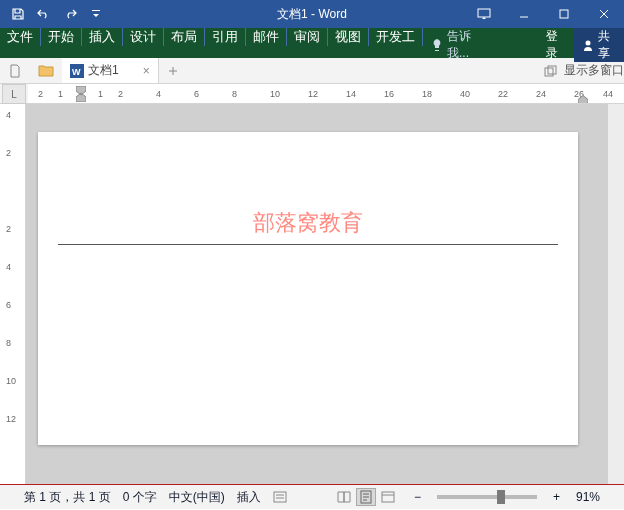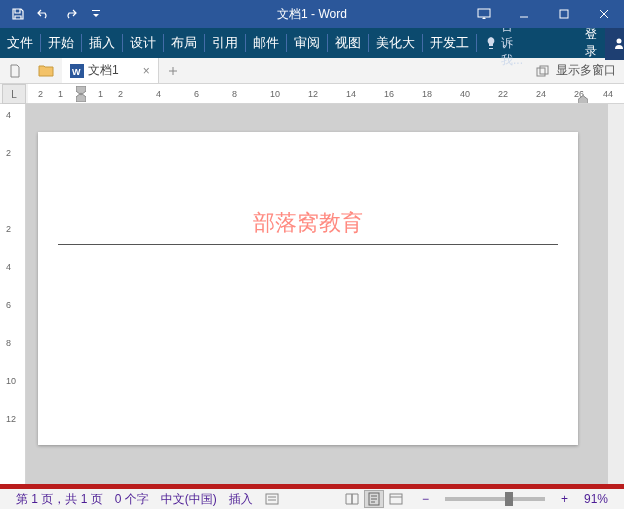--- a/index.html
+++ b/index.html
@@ -5,50 +5,50 @@
 * { box-sizing: border-box; margin: 0; padding: 0; font-family: "Microsoft YaHei", sans-serif; }
 body { width: 624px; height: 510px; background: #fff; overflow: hidden; }
 
 .titlebar { height: 28px; background: #2b579a; display: flex; align-items: center; color: #fff; font-size: 12px; position: relative; }
 .qat { display: flex; align-items: center; gap: 2px; padding-left: 6px; }
 .qat-btn { width: 24px; height: 24px; display: flex; align-items: center; justify-content: center; color: #fff; }
 .title-text { position: absolute; left: 50%; transform: translateX(-50%); }
 .win-controls { margin-left: auto; display: flex; }
 .win-btn { width: 40px; height: 28px; display: flex; align-items: center; justify-content: center; color: #fff; }
 
-.ribbon { height: 30px; background: #0c4a6e; display: flex; align-items: center; color: #fff; font-size: 13px; }
+.ribbon { height: 30px; background: #14532d; display: flex; align-items: flex-start; color: #fff; font-size: 13px; }
 .ribbon-tab { padding: 0 7px; display: flex; align-items: center; border-right: 1px solid #446ca8; cursor: pointer; white-space: nowrap; }
 .ribbon-spacer { flex: 1; }
 .tell-me { display: flex; align-items: center; padding: 0 8px; gap: 4px; font-size: 12px; color: #d0dbec; }
 .login { padding: 0 8px; display: flex; align-items: center; font-size: 12px; margin-left: 46px; }
 .share { background: #1e3f72; padding: 0 8px; display: flex; align-items: center; gap: 4px; font-size: 12px; }
 
 .tabbar { height: 26px; background: #f3f3f3; border-bottom: 1px solid #d4d4d4; display: flex; align-items: center; font-size: 12px; color: #444; }
 .tab-item { display: flex; align-items: center; padding: 0 8px; height: 100%; gap: 4px; }
 .tab-item.active { background: #fff; border-right: 1px solid #d4d4d4; }
 .tab-close { margin-left: 20px; color: #888; }
 .tb-spacer { flex: 1; }
-.tb-right { display: flex; align-items: center; padding-right: 8px; gap: 6px; color: #555; }
+.tb-right { display: flex; align-items: center; padding-right: 0; gap: 6px; color: #555; }
 
 .ruler-area { display: flex; height: 20px; background: #f3f3f3; border-bottom: 1px solid #d4d4d4; }
 .ruler-corner { width: 24px; height: 20px; display: flex; align-items: center; justify-content: center; background: #e8e8e8; border: 1px solid #ccc; font-size: 10px; color: #666; margin: 0 2px; }
 .h-ruler { flex: 1; background: #fff; position: relative; font-size: 9px; color: #666; display: flex; align-items: center; overflow: hidden; }
 .h-ruler span { position: absolute; }
 .ruler-indent { position: absolute; top: 2px; width: 10px; height: 16px; }
 
 .workspace { display: flex; height: 380px; background: #d0d0d0; }
 .v-ruler { width: 26px; background: #fff; border-right: 1px solid #d4d4d4; position: relative; font-size: 9px; color: #666; }
 .v-ruler span { position: absolute; left: 6px; }
 .doc-area { flex: 1; overflow: auto; padding: 28px 0 0 12px; position: relative; }
 .page { width: 540px; background: #fff; box-shadow: 0 1px 3px rgba(0,0,0,.3); padding: 76px 20px 200px; }
 .header-text { text-align: center; font-size: 22px; color: #ff8a80; font-weight: 500; }
 .header-divider { border-top: 1px solid #555; margin-top: 6px; }
 .scroll-v { width: 16px; background: #ededed; }
 
-.statusbar { height: 25px; background: #f3f3f3; border-top: 5px solid #b91c1c; display: flex; align-items: center; font-size: 12px; color: #4c1d95; padding: 0 16px; gap: 12px; }
+.statusbar { height: 25px; background: #f3f3f3; border-top: 1px solid #b91c1c; display: flex; align-items: center; font-size: 12px; color: #0f172a; padding: 0 24px; gap: 12px; }
 .sb-spacer { flex: 1; }
 .view-btns { display: flex; gap: 2px; }
 .view-btn { width: 20px; height: 18px; border: 1px solid transparent; display: flex; align-items: center; justify-content: center; }
 .view-btn.active { background: #d8d8d8; border-color: #aaa; }
 .zoom-slider { width: 100px; height: 4px; background: #bbb; position: relative; }
 .zoom-thumb { position: absolute; width: 8px; height: 14px; background: #7a7a7a; top: -5px; left: 60px; }
 .zoom-btn { padding: 0 4px; }
 
 svg { display: block; }
 </style>
@@ -107,21 +107,20 @@
 <div class="ribbon">
   <div class="ribbon-tab">文件</div>
   <div class="ribbon-tab">开始</div>
   <div class="ribbon-tab">插入</div>
   <div class="ribbon-tab">设计</div>
   <div class="ribbon-tab">布局</div>
   <div class="ribbon-tab">引用</div>
   <div class="ribbon-tab">邮件</div>
   <div class="ribbon-tab">审阅</div>
   <div class="ribbon-tab">视图</div>
-  <div class="ribbon-tab">美化大</div>
   <div class="ribbon-tab">开发工</div>
   <div class="ribbon-spacer"></div>
   <div class="tell-me">
     <span>
       <svg width="12" height="14" viewBox="0 0 12 14">
           <path fill="#d0dbec" d="M6 1a4 4 0 0 0-2 7v2h4v-2a4 4 0 0 0-2-7zM4 12h4v1H4z"></path>
         </svg>
     </span>
     <span>告诉我...</span>
   </div>

